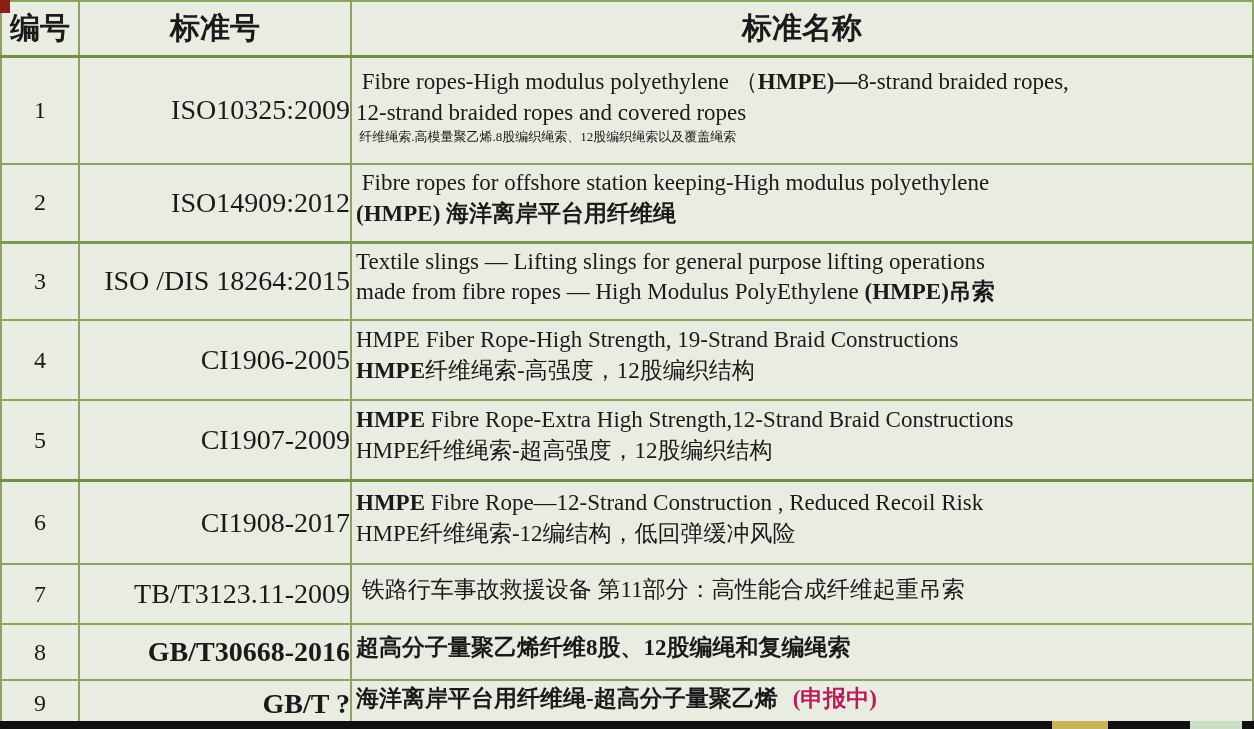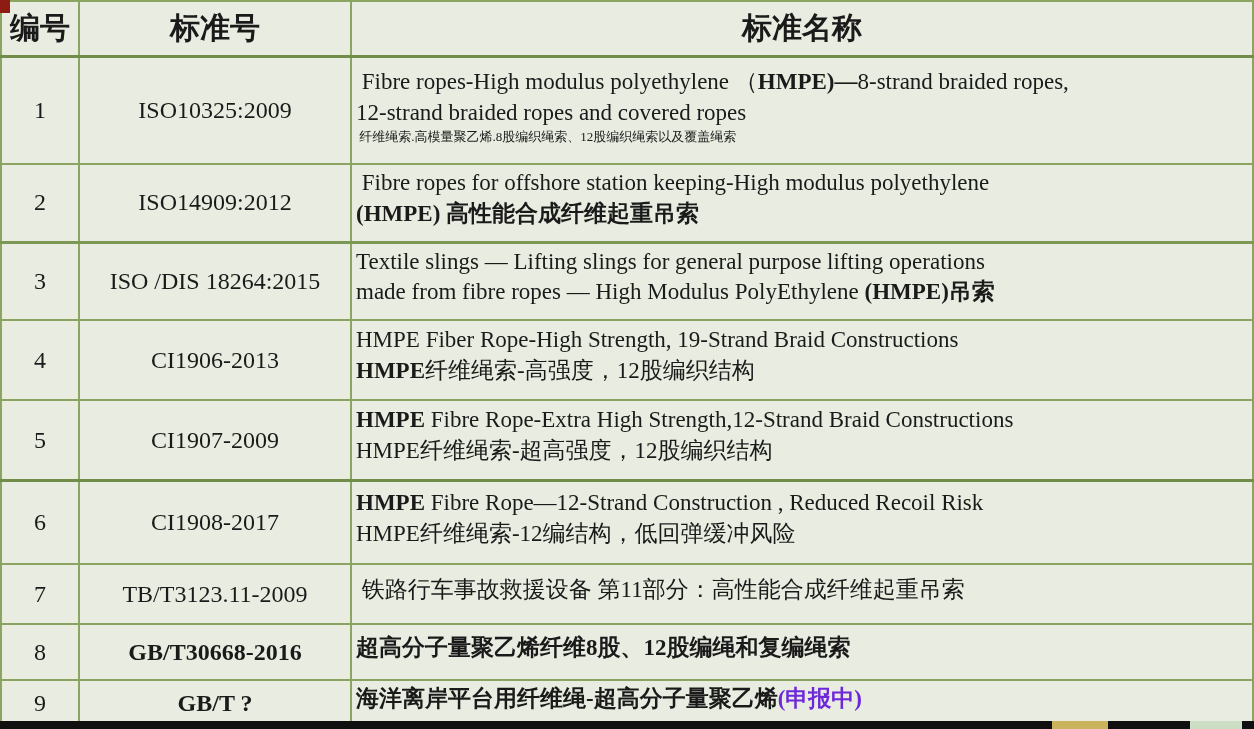--- a/index.html
+++ b/index.html
@@ -58,22 +58,22 @@
   tbody tr:nth-child(9) { height: 44px; }
 
   tbody tr:nth-child(5) td { border-bottom: 3px solid #6f8d49; }
   tbody tr:nth-child(2) td { border-bottom: 3px solid #7d9855; }
 
   td.num-cell {
     text-align: center;
     font-size: 24px;
   }
   td.std-cell {
-    text-align: center;
-    font-size: 24px;
+    text-align: right;
+    font-size: 28px;
     white-space: nowrap;
   }
   td.name-cell {
     text-align: left;
     padding: 3px 2px 11px 4px;
     font-size: 23px;
   }
   .name-cell .line {
     white-space: pre-wrap;
     line-height: 1.34;
@@ -124,34 +124,34 @@
             <div class="line"><span> Fibre ropes-High modulus polyethylene （</span><span class="bold">HMPE)—</span><span>8-strand braided ropes,</span></div>
             <div class="line"><span>12-strand braided ropes and covered ropes</span></div>
             <div class="line small"><span> 纤维绳索.高模量聚乙烯.8股编织绳索、12股编织绳索以及覆盖绳索</span></div>
           </td>
     </tr>
         <tr>
       <td class="num-cell">2</td>
       <td class="std-cell">ISO14909:2012</td>
       <td class="name-cell">
             <div class="line"><span> Fibre ropes for offshore station keeping-High modulus polyethylene</span></div>
-            <div class="line"><span class="bold">(HMPE) 高性能合成纤维起重吊索</span></div>
+            <div class="line"><span class="bold">(HMPE) 海洋离岸平台用纤维绳</span></div>
           </td>
     </tr>
         <tr>
       <td class="num-cell">3</td>
       <td class="std-cell">ISO /DIS 18264:2015</td>
       <td class="name-cell">
             <div class="line"><span>Textile slings — Lifting slings for general purpose lifting operations</span></div>
             <div class="line"><span>made from fibre ropes — High Modulus PolyEthylene </span><span class="bold">(HMPE)吊索</span></div>
           </td>
     </tr>
         <tr>
       <td class="num-cell">4</td>
-      <td class="std-cell">CI1906-2013</td>
+      <td class="std-cell">CI1906-2005</td>
       <td class="name-cell">
             <div class="line"><span>HMPE Fiber Rope-High Strength, 19-Strand Braid Constructions</span></div>
             <div class="line"><span class="bold">HMPE</span><span>纤维绳索-高强度，12股编织结构</span></div>
           </td>
     </tr>
         <tr>
       <td class="num-cell">5</td>
       <td class="std-cell">CI1907-2009</td>
       <td class="name-cell">
             <div class="line"><span class="bold">HMPE</span><span> Fibre Rope-Extra High Strength,12-Strand Braid Constructions</span></div>
@@ -177,21 +177,21 @@
       <td class="num-cell">8</td>
       <td class="std-cell bold">GB/T30668-2016</td>
       <td class="name-cell">
             <div class="line"><span class="bold">超高分子量聚乙烯纤维8股、12股编绳和复编绳索</span></div>
           </td>
     </tr>
         <tr>
       <td class="num-cell">9</td>
       <td class="std-cell bold">GB/T ?</td>
       <td class="name-cell">
-            <div class="line"><span class="bold">海洋离岸平台用纤维绳-超高分子量聚乙烯</span><span class="bold" style="color: #6d28d9;">(申报中)</span></div>
+            <div class="line"><span class="bold">海洋离岸平台用纤维绳-超高分子量聚乙烯</span><span class="bold" style="color: #be185d; margin-left: 15px;">(申报中)</span></div>
           </td>
     </tr>
       </tbody>
   </table>
 
   <div class="bottom-strip">
     <div class="patch-tan"></div>
     <div class="patch-sage"></div>
   </div>
 </div>

